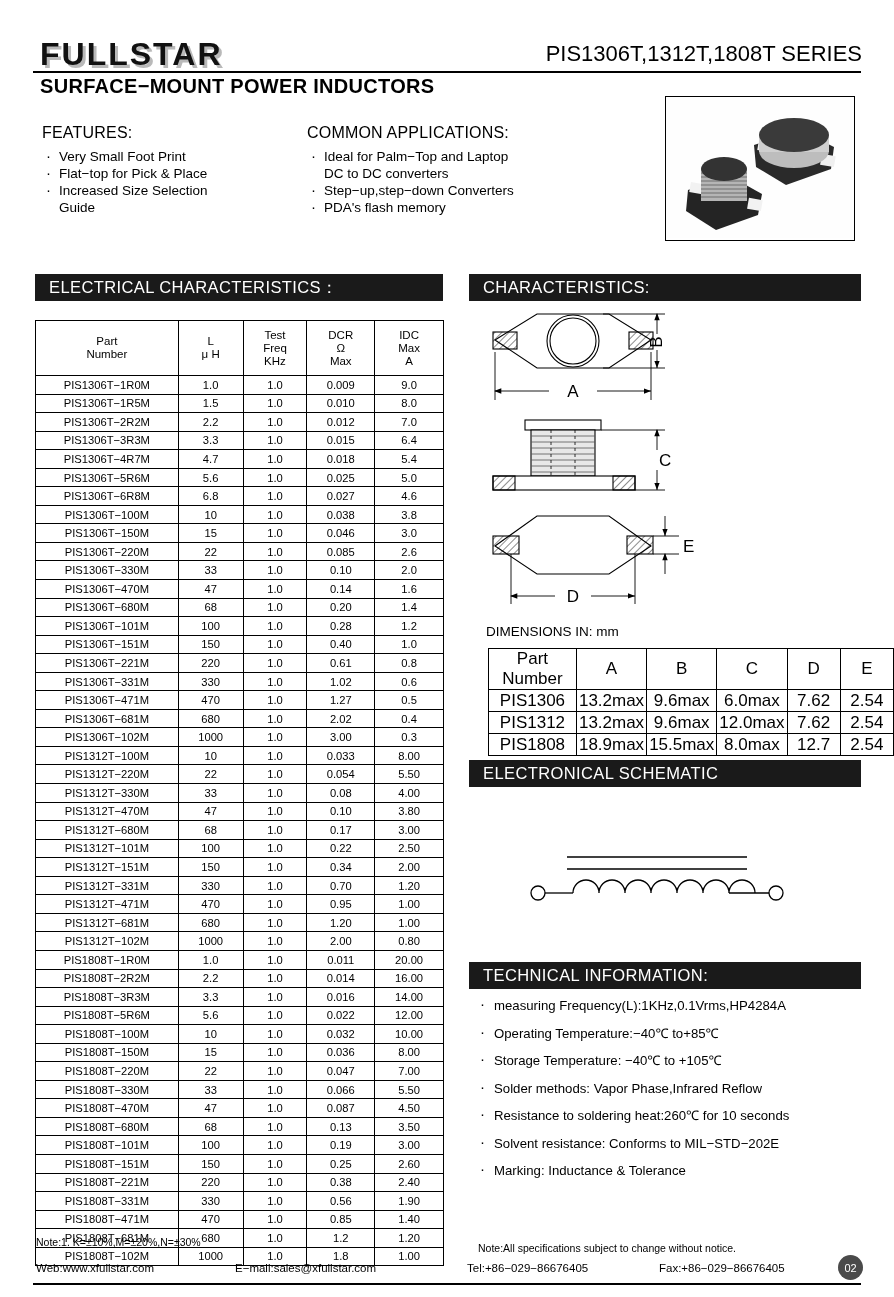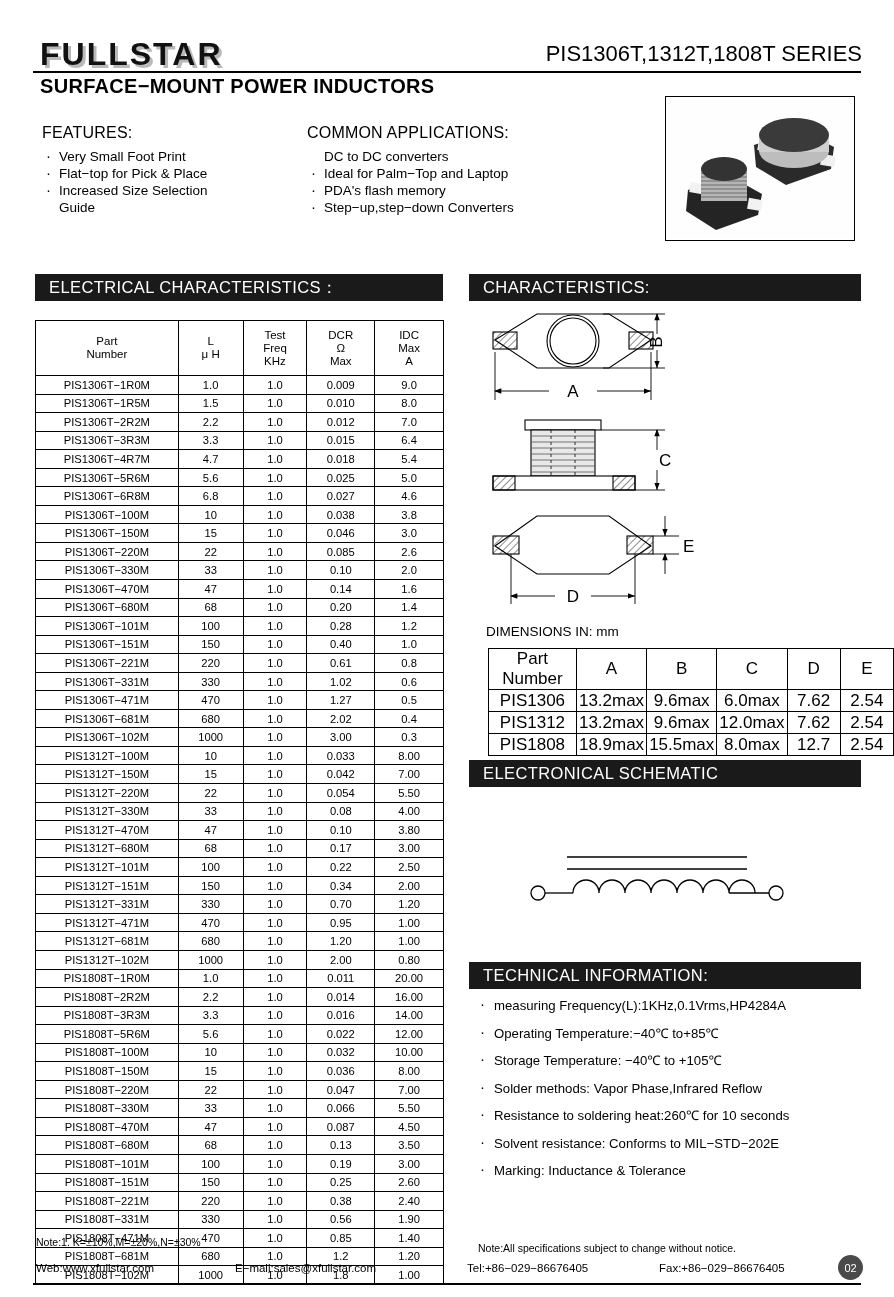--- a/index.html
+++ b/index.html
@@ -158,24 +158,24 @@
       <div class="bullet">Very Small Foot Print</div>
       <div class="bullet">Flat−top for Pick &amp; Place</div>
       <div class="bullet">Increased Size Selection</div>
       <div class="bullet cont">Guide</div>
     </div>
   </div>
 
   <div class="apps">
     <div class="col-head">COMMON APPLICATIONS:</div>
     <div class="bullets">
+      <div class="bullet">Ideal for Palm−Top and Laptop</div>
       <div class="bullet cont">DC to DC converters</div>
-      <div class="bullet">Ideal for Palm−Top and Laptop</div>
+      <div class="bullet">Step−up,step−down Converters</div>
       <div class="bullet">PDA's flash memory</div>
-      <div class="bullet">Step−up,step−down Converters</div>
     </div>
   </div>
 
   <div class="photo">
     <svg width="186" height="141" viewBox="0 0 186 141">
       <rect x="0" y="0" width="186" height="141" fill="#fefefe"></rect>
 
       <g>
         <polygon points="88,48 134,33 168,50 165,72 120,88 90,70" fill="#2a2a2a"></polygon>
         <rect x="155" y="58" width="14" height="11" fill="#f0f0f0" transform="rotate(10 162 63)"></rect>
@@ -366,27 +366,20 @@
           <td>1.0</td>
           <td>3.00</td>
           <td>0.3</td>
         </tr>
         <tr>
           <td>PIS1312T−100M</td>
           <td>10</td>
           <td>1.0</td>
           <td>0.033</td>
           <td>8.00</td>
-        </tr>
-        <tr>
-          <td>PIS1312T−150M</td>
-          <td>15</td>
-          <td>1.0</td>
-          <td>0.042</td>
-          <td>7.00</td>
         </tr>
         <tr>
           <td>PIS1312T−220M</td>
           <td>22</td>
           <td>1.0</td>
           <td>0.054</td>
           <td>5.50</td>
         </tr>
         <tr>
           <td>PIS1312T−330M</td>

